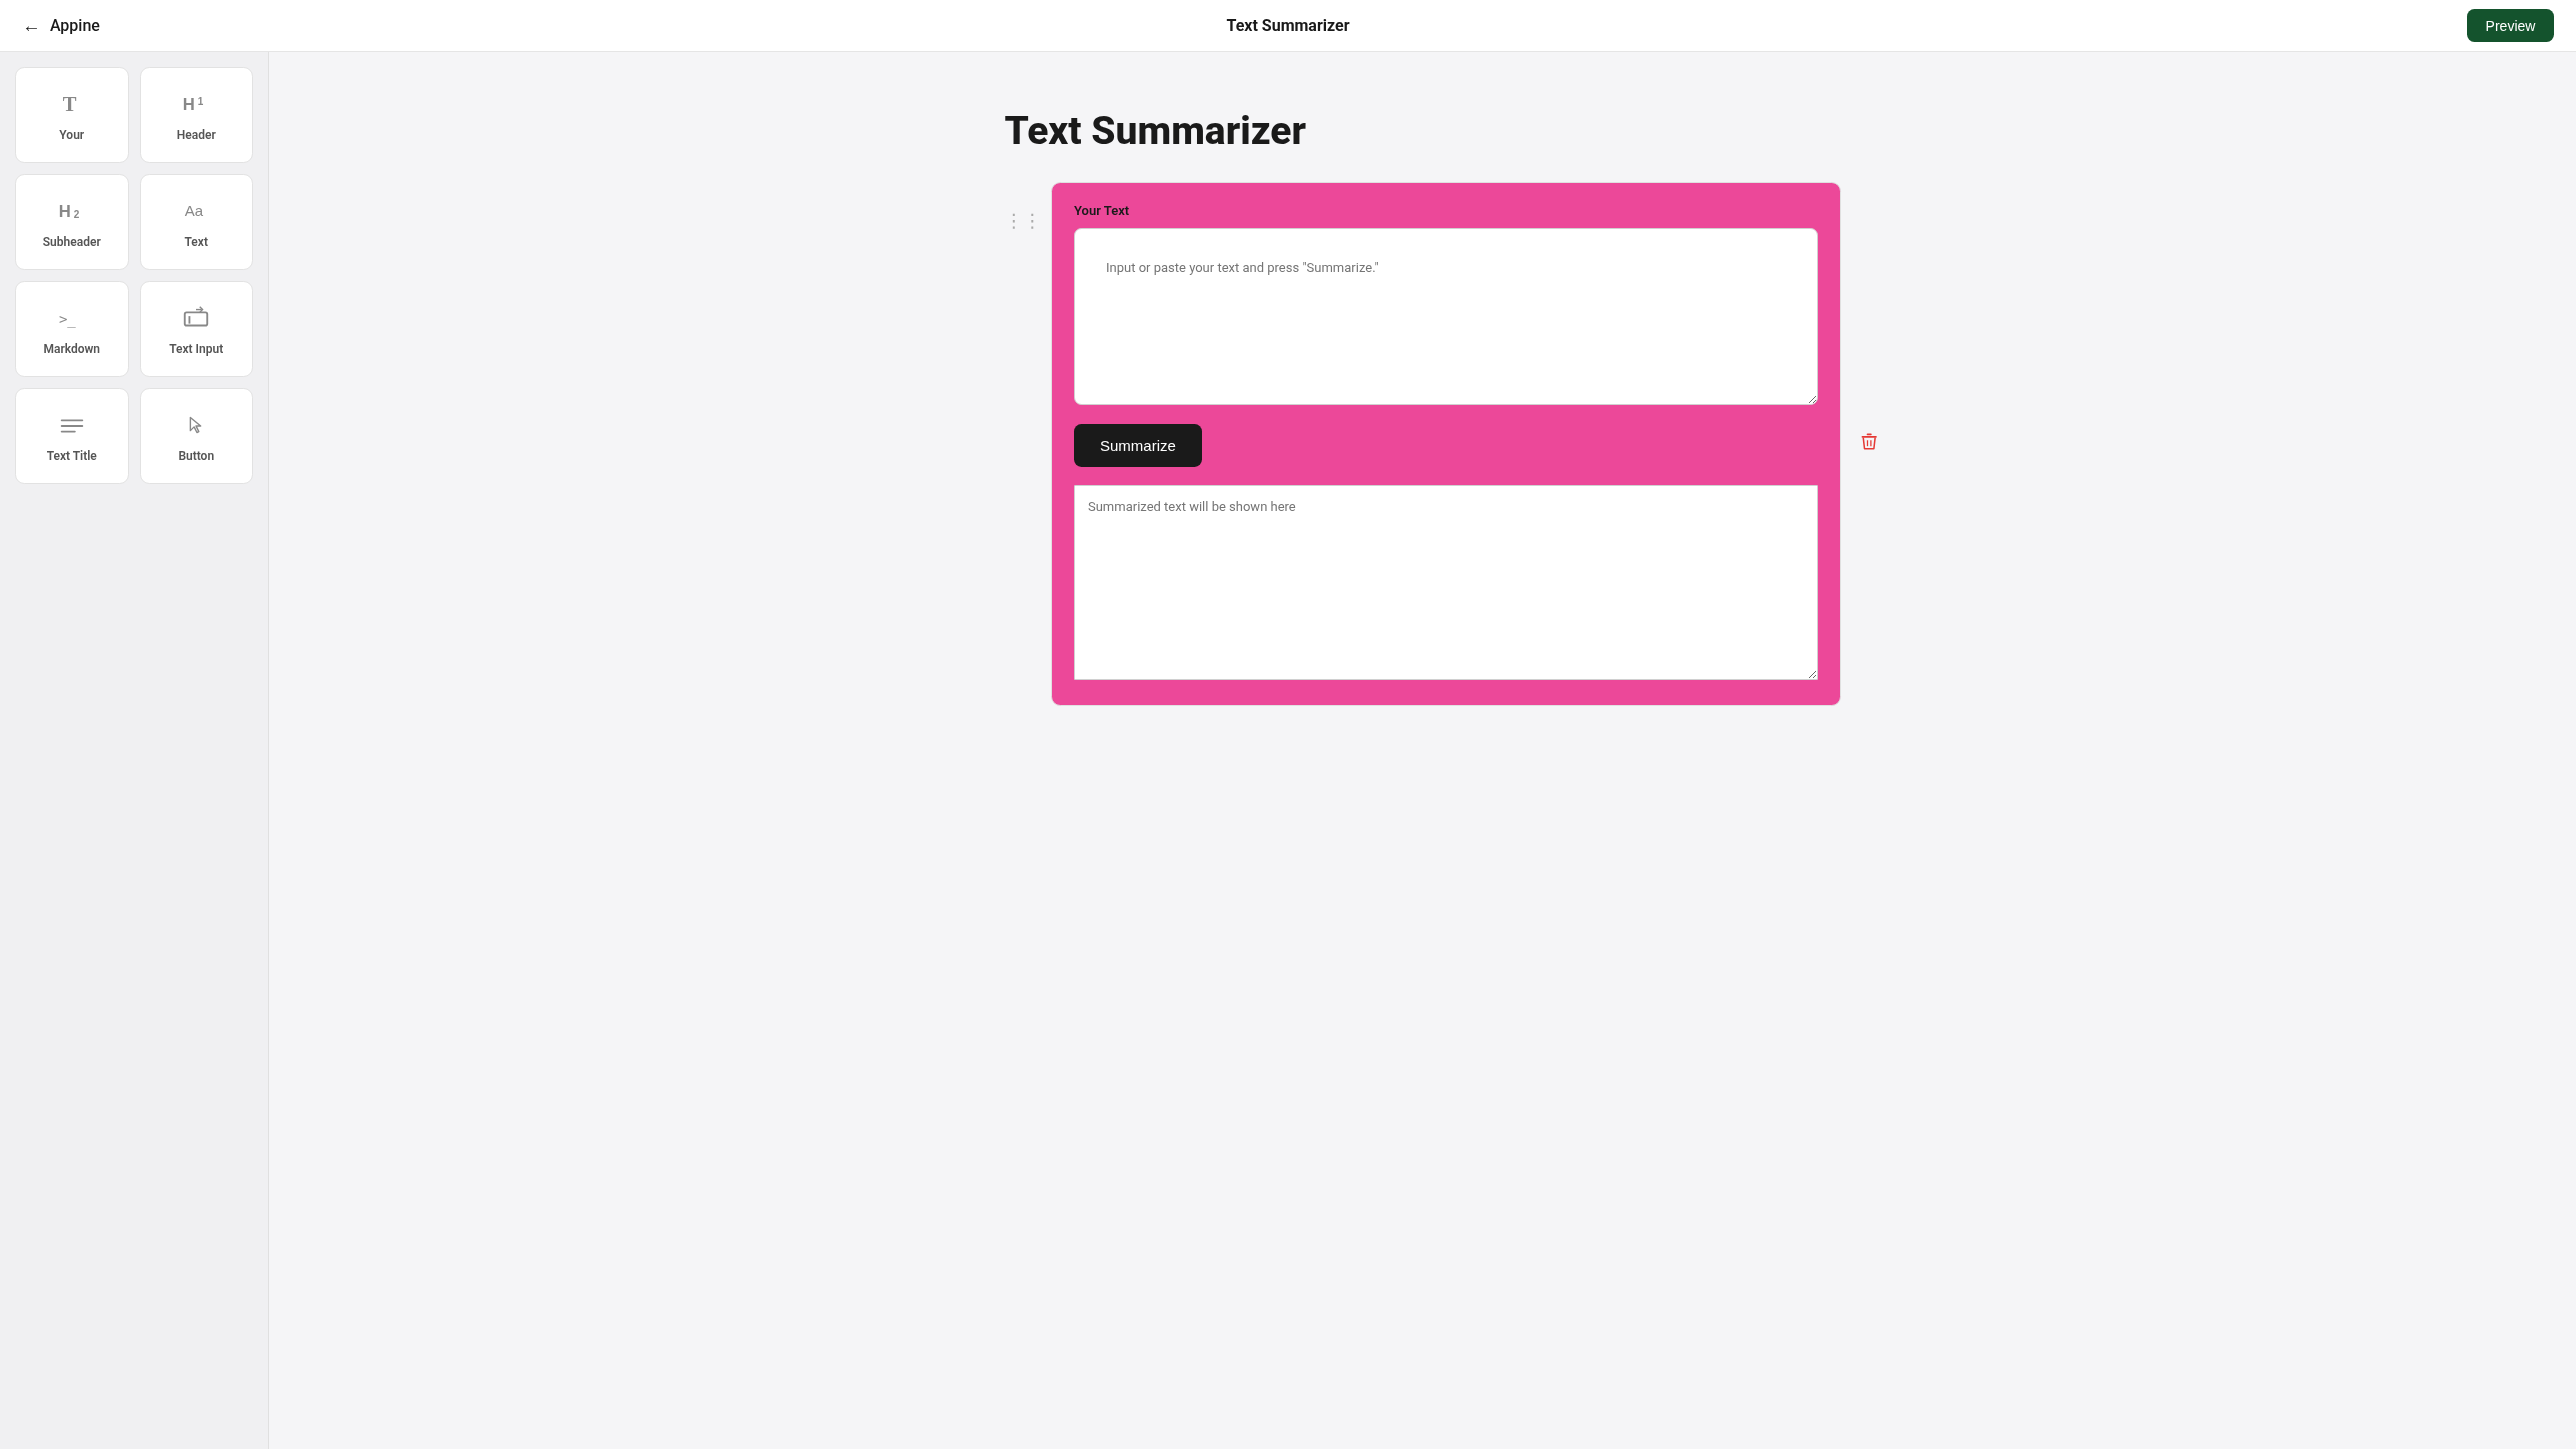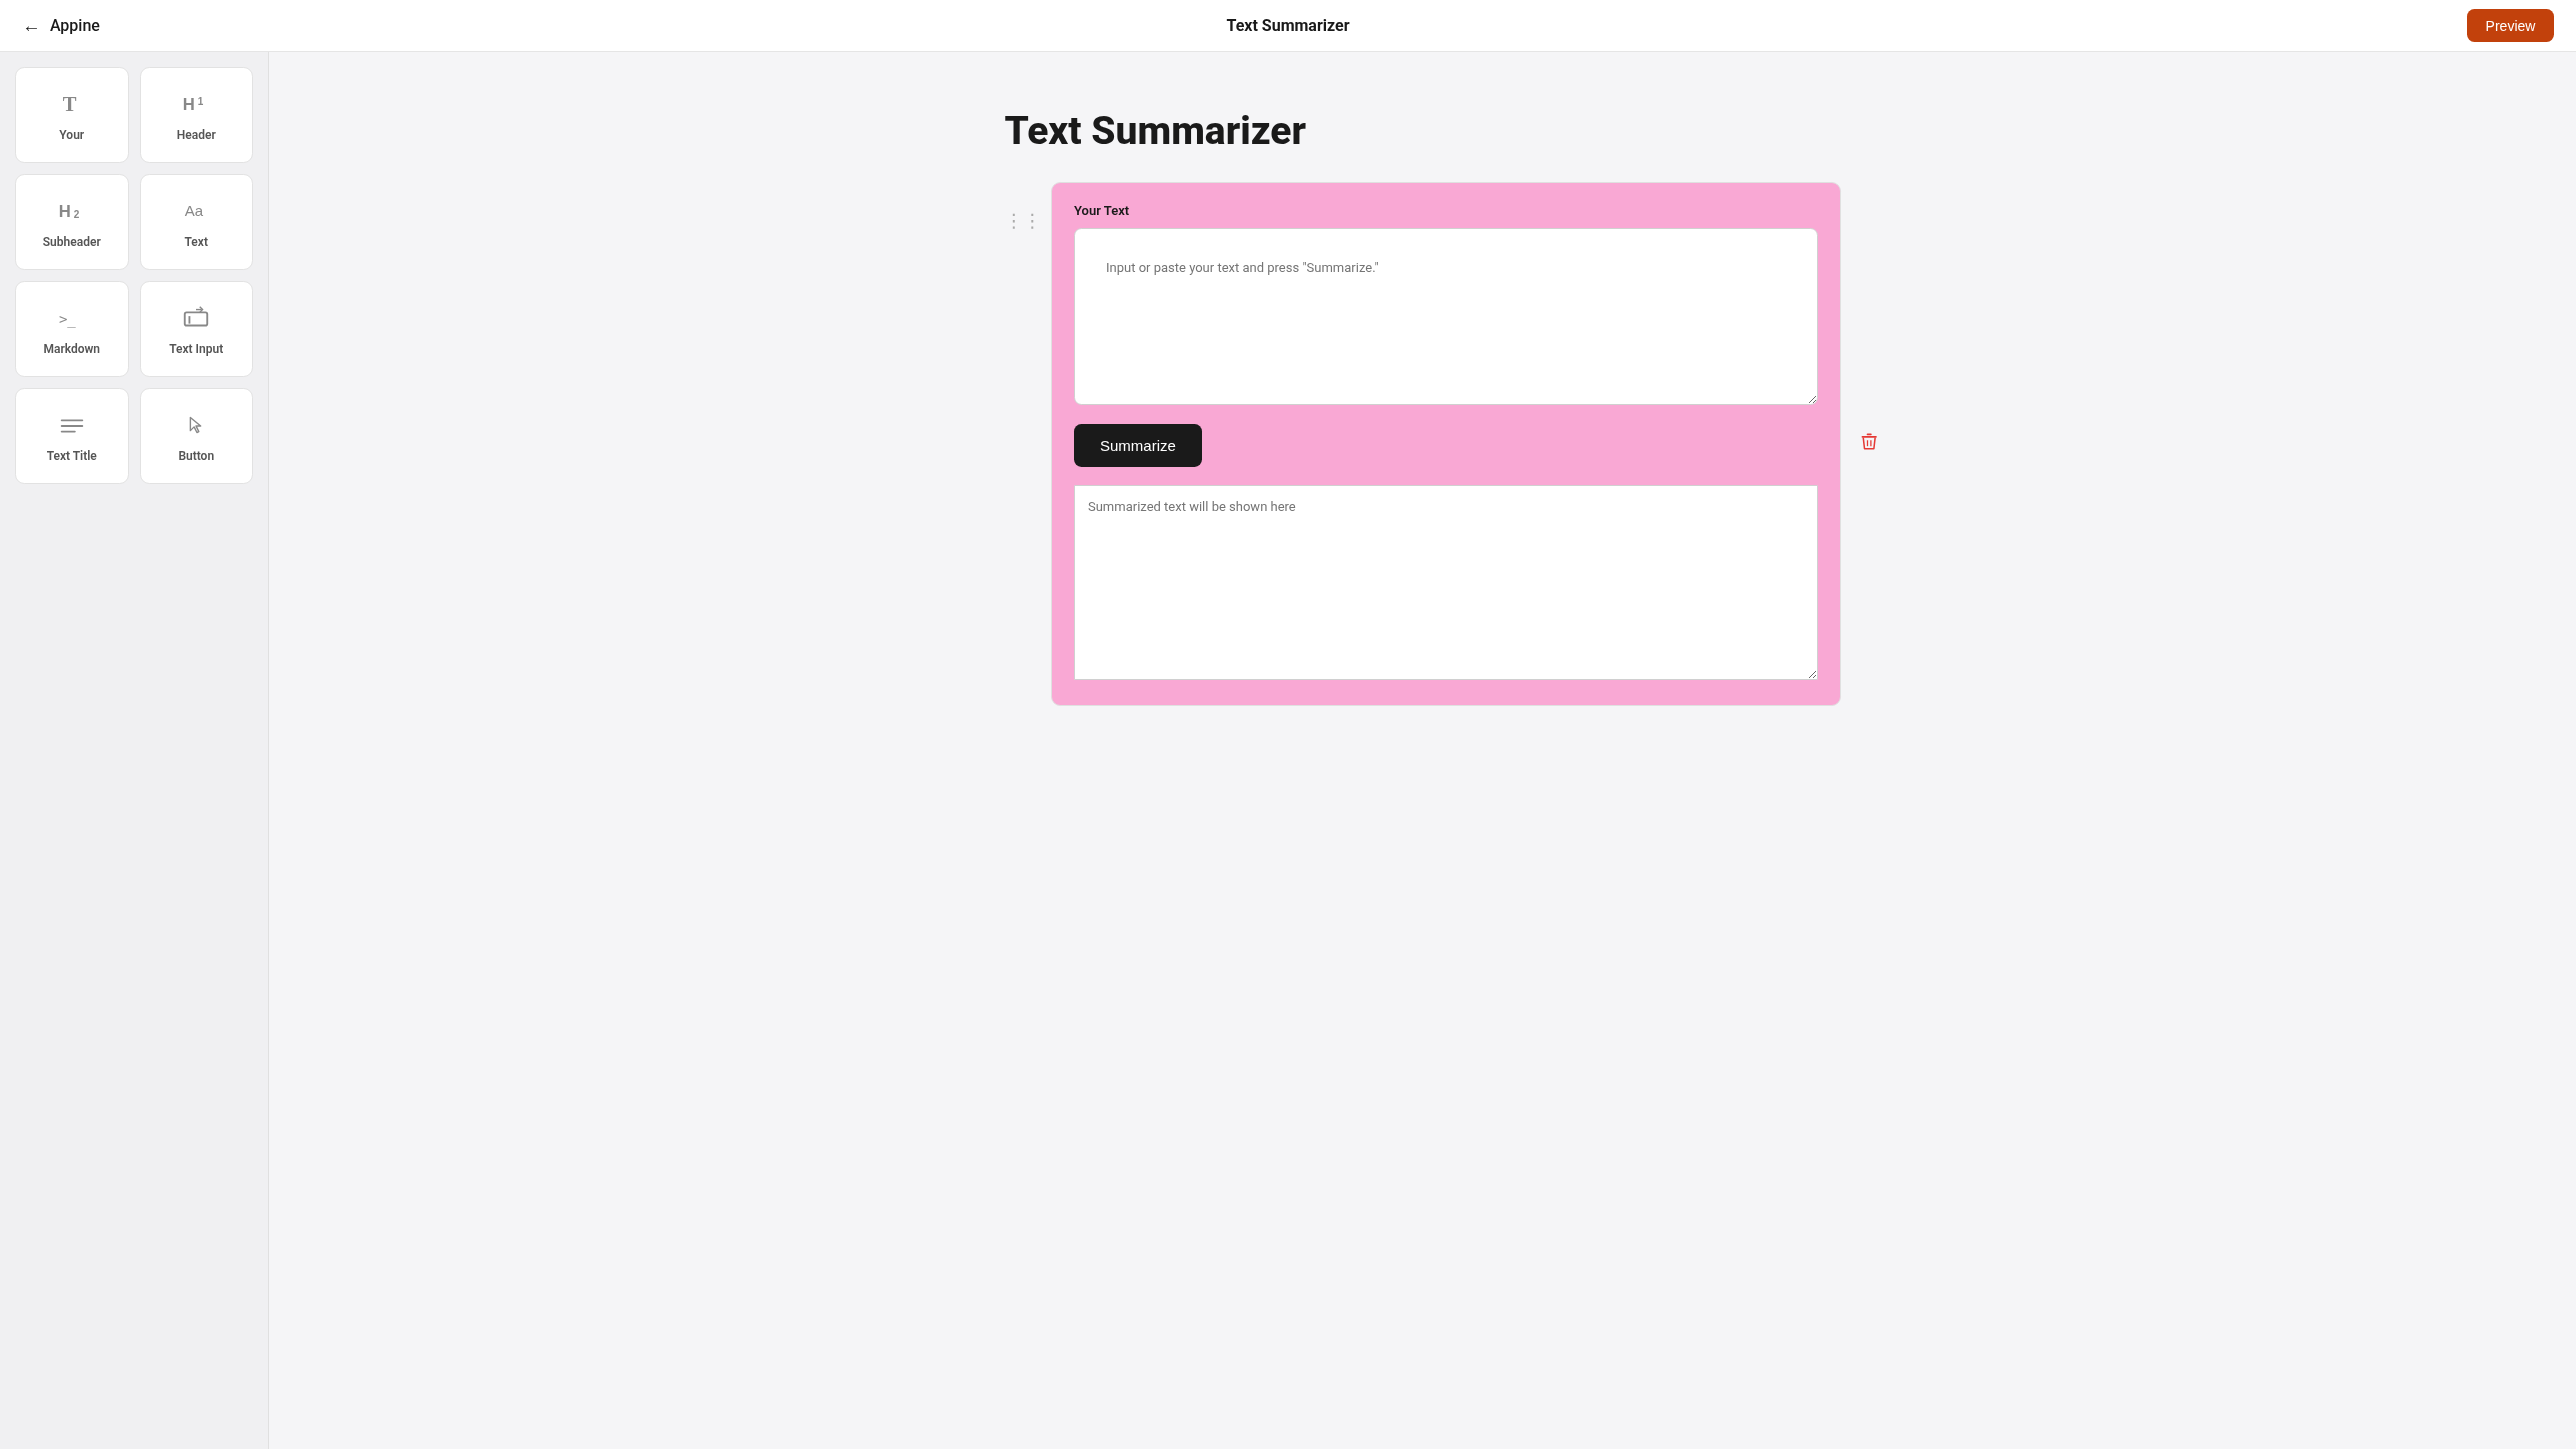--- a/index.html
+++ b/index.html
@@ -47,21 +47,21 @@
     .topnav-center {
       font-size: 16px;
       font-weight: 700;
       color: #1a1a1a;
       position: absolute;
       left: 50%;
       transform: translateX(-50%);
     }
 
     .preview-btn {
-      background: #c2410c;
+      background: #14532d;
       color: #ffffff;
       border: none;
       border-radius: 7.4px;
       padding: 8.4px 18.6px;
       font-size: 14px;
       font-weight: 500;
       cursor: pointer;
     }
 
     
@@ -136,21 +136,21 @@
     
     .component-block {
       display: flex;
       align-items: flex-start;
       gap: 0;
       position: relative;
     }
 
     .block-content {
       flex: 1;
-      background: #f9a8d4;
+      background: #ec4899;
       border: 0.9px solid #e0e0e0;
       border-radius: 9.3px;
       padding: 20.4px 22px;
     }
 
     .block-label {
       font-size: 13px;
       font-weight: 600;
       color: #1a1a1a;
       margin-bottom: 9.3px;

